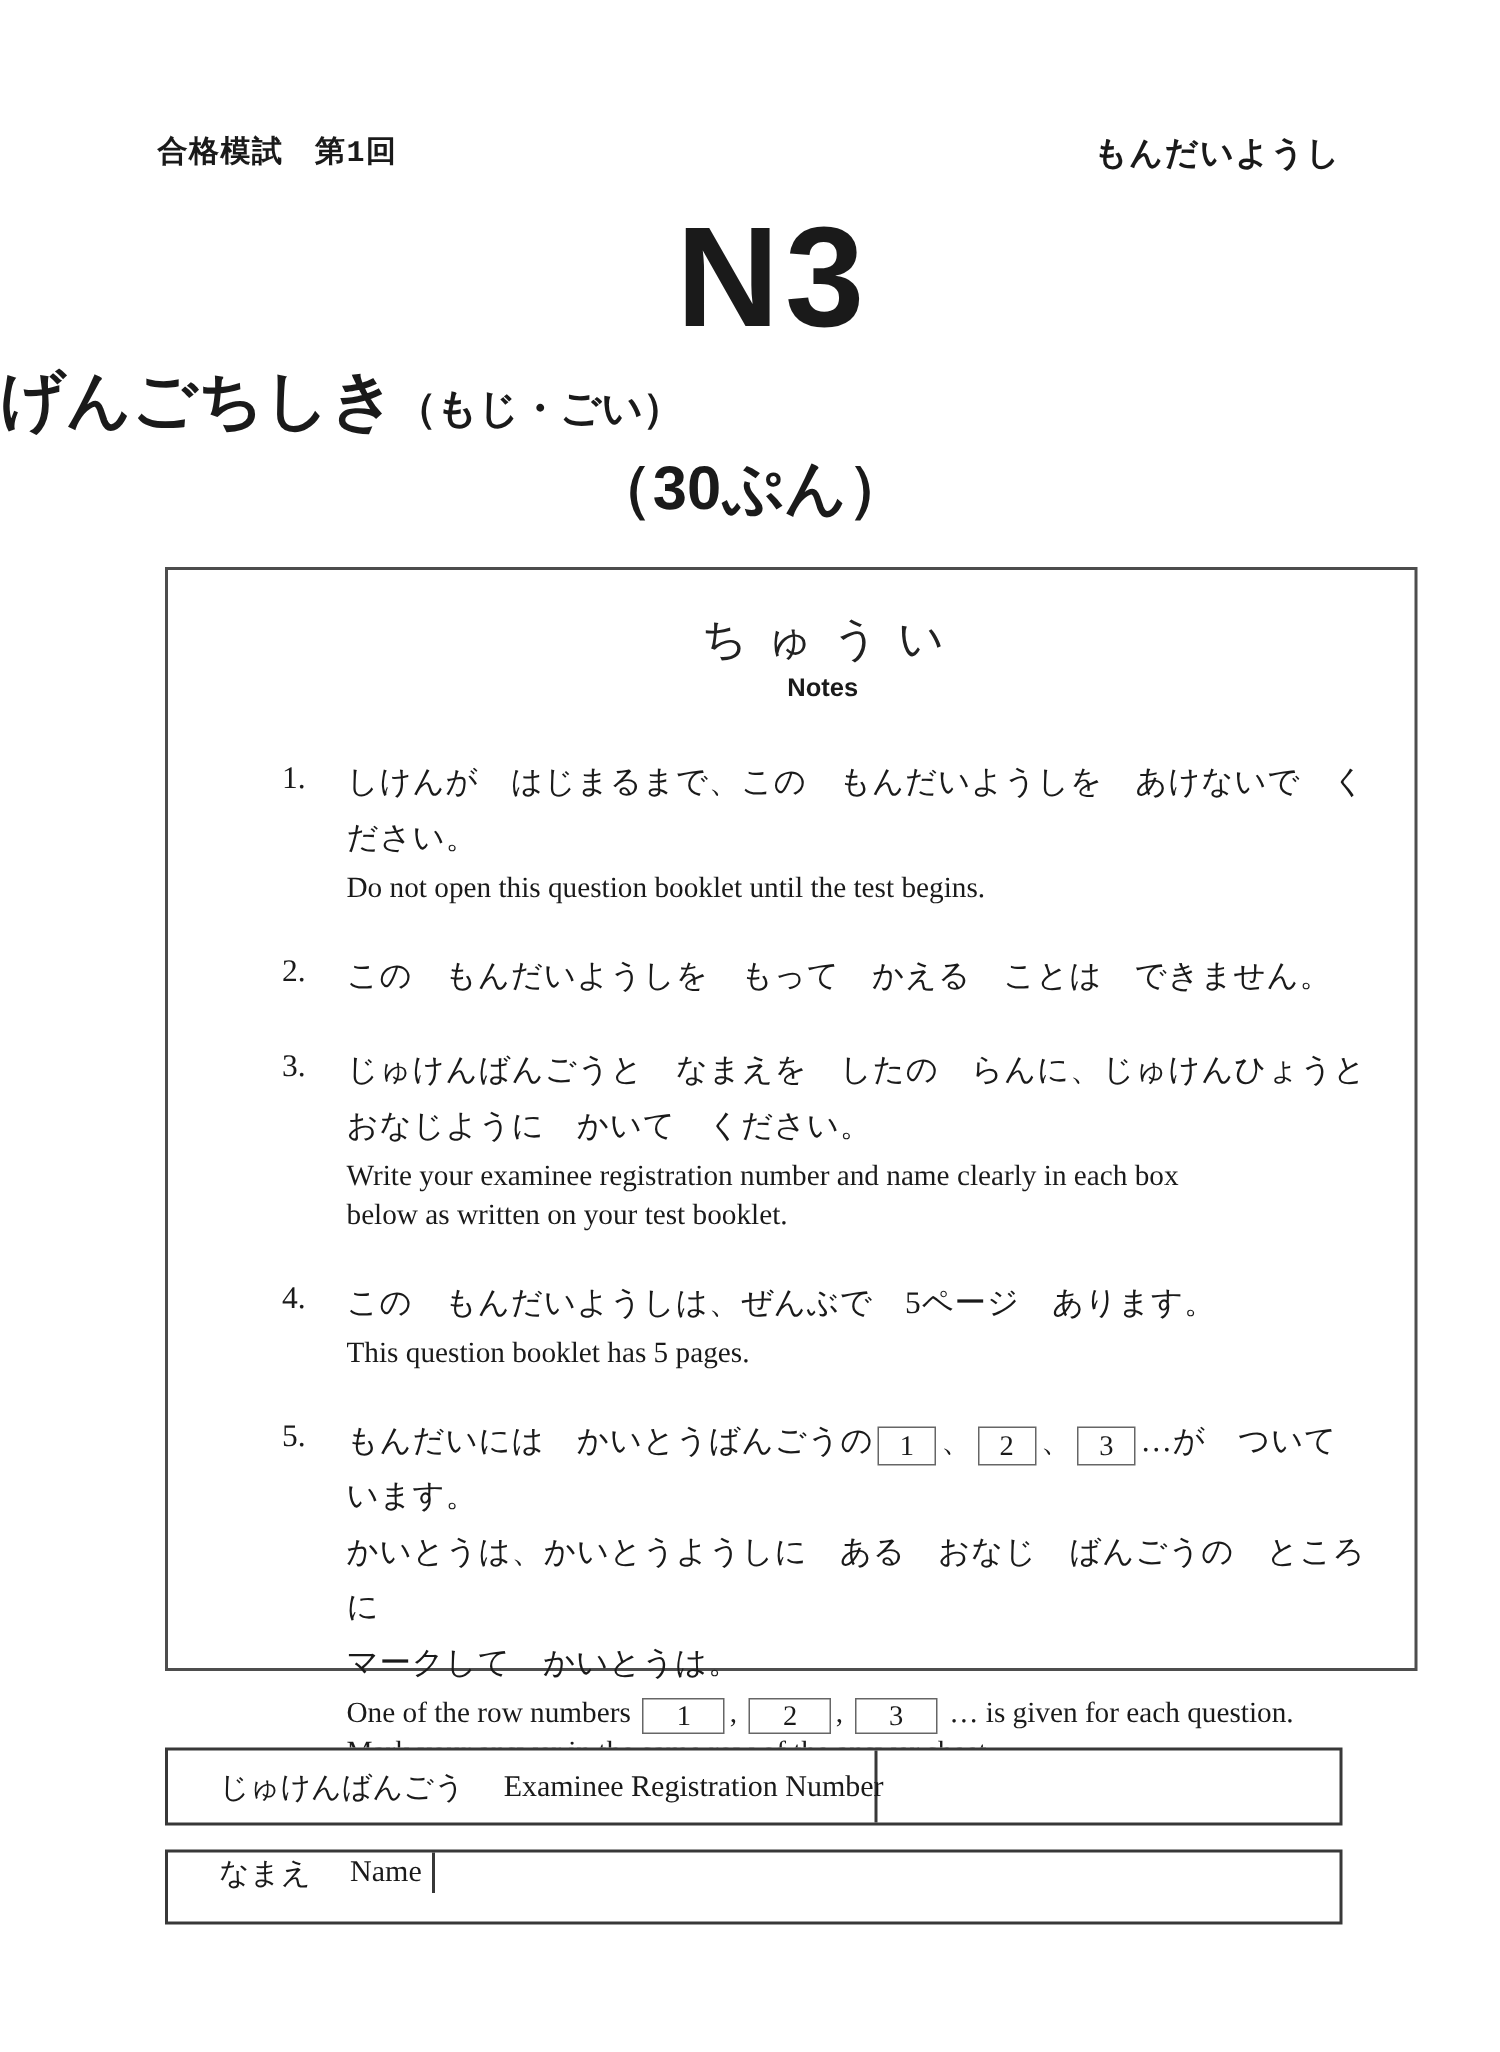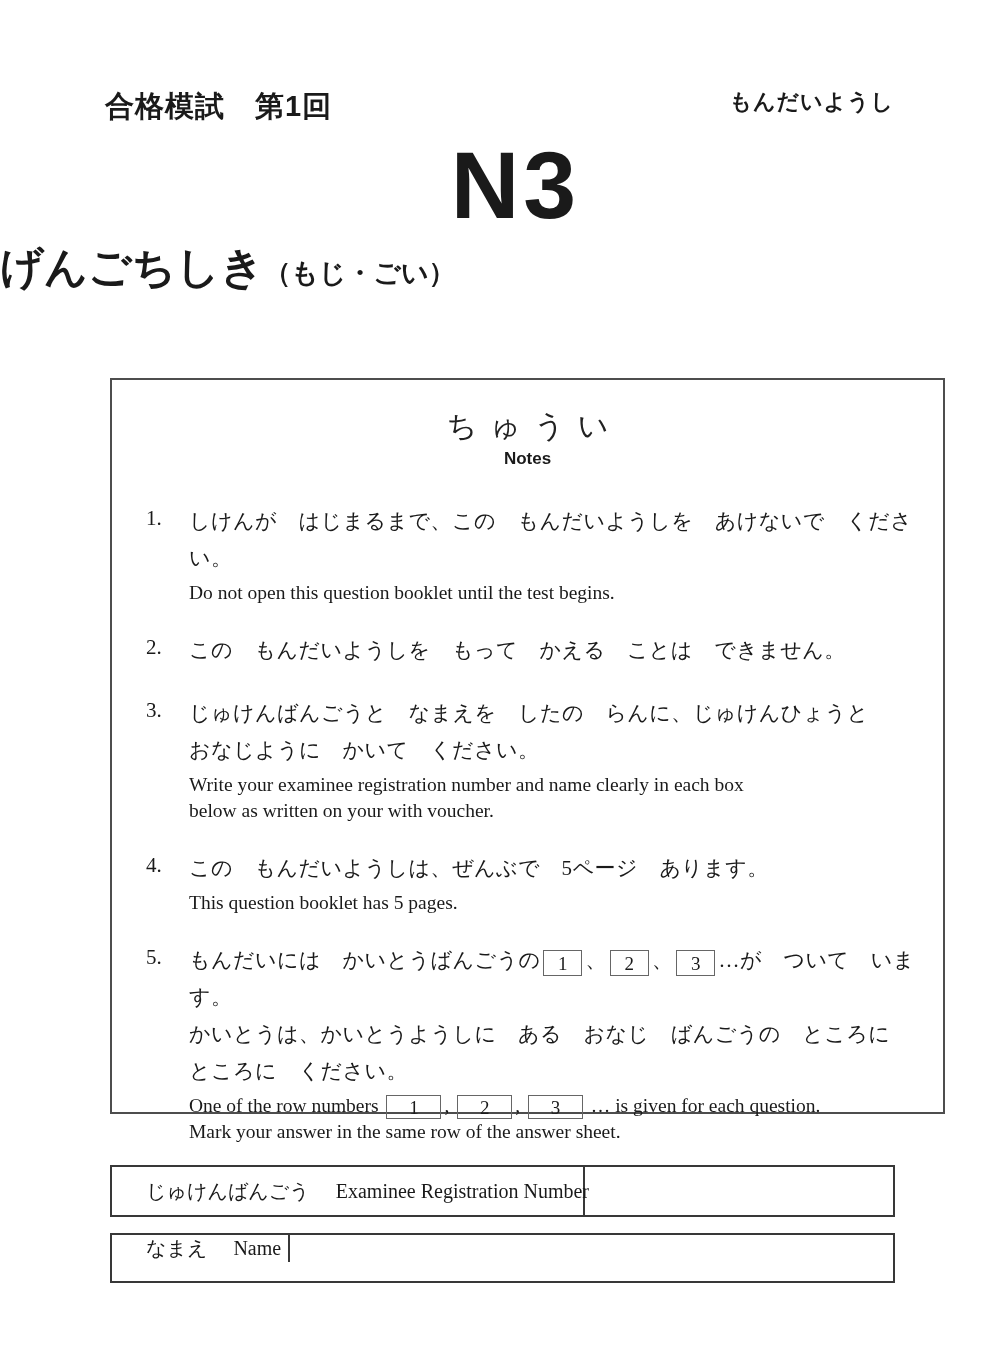--- a/index.html
+++ b/index.html
@@ -9,22 +9,22 @@
     width:1000px; height:1368px;
     background:#ffffff;
     color:#1a1a1a;
     font-family:"Liberation Serif","DejaVu Serif",serif;
     overflow:hidden;
     margin:0 auto;
   }
   
   .hdr-left {
     position:absolute; left:105px; top:87px;
-    font-family:Liberation Sans, sans-serif;
-    font-weight:bold; font-size:29px; letter-spacing:1px;
+    font-family:Liberation Mono, monospace;
+    font-weight:bold; font-size:20px; letter-spacing:1px;
   }
   .hdr-right {
     position:absolute; right:106px; top:87px;
     font-family:"Liberation Sans","DejaVu Sans",sans-serif;
     font-weight:bold; font-size:22px; letter-spacing:1px;
   }
   
   .level {
     position:absolute; top:138px; left:0; width:100%;
     text-align:center;
@@ -46,20 +46,21 @@
     text-align:center;
     font-family:"Liberation Sans","DejaVu Sans",sans-serif;
     font-weight:bold; font-size:41px; line-height:1.1;
   }
   
   .notes-box {
     position:absolute; left:110px; top:378px;
     width:835px; height:736px;
     border:2px solid #4d4d4d;
     background:#fff;
+    padding-left:42px;
   }
   .notes-head-ja {
     margin-top:26px; text-align:center;
     font-family:"Liberation Sans","DejaVu Sans",sans-serif;
     font-size:30px; letter-spacing:13px; text-indent:13px;
     color:#222;
   }
   .notes-head-en {
     margin-top:2px; text-align:center;
     font-family:"Liberation Sans","DejaVu Sans",sans-serif;
@@ -110,20 +111,21 @@
 
   <div class="hdr-left">合格模試　第1回</div>
   <div class="hdr-right">もんだいようし</div>
 
   <div class="level">N3</div>
 
   <div class="subject-line">
     <span class="subject">げんごちしき</span><span class="subject-sub">（もじ・ごい）</span>
   </div>
 
+  <div class="duration">（30ぷん）</div>
 
   <div class="notes-box">
     <div class="notes-head-ja">ちゅうい</div>
     <div class="notes-head-en">Notes</div>
 
     <div class="items">
 
       <div class="item">
         <span class="item-num">1.</span>
         <div class="ja-line">しけんが　はじまるまで、この　もんだいようしを　あけないで　ください。</div>
@@ -133,34 +135,34 @@
       <div class="item">
         <span class="item-num">2.</span>
         <div class="ja-line">この　もんだいようしを　もって　かえる　ことは　できません。</div>
       </div>
 
       <div class="item">
         <span class="item-num">3.</span>
         <div class="ja-line">じゅけんばんごうと　なまえを　したの　らんに、じゅけんひょうと</div>
         <div class="ja-line">おなじように　かいて　ください。</div>
         <div class="en-line en-first">Write your examinee registration number and name clearly in each box</div>
-        <div class="en-line">below as written on your with voucher.</div>
+        <div class="en-line">below as written on your test booklet.</div>
       </div>
 
       <div class="item">
         <span class="item-num">4.</span>
         <div class="ja-line">この　もんだいようしは、ぜんぶで　5ページ　あります。</div>
         <div class="en-line en-first">This question booklet has 5 pages.</div>
       </div>
 
       <div class="item">
         <span class="item-num">5.</span>
         <div class="ja-line"><span>もんだいには　かいとうばんごうの</span><span class="numbox">1</span><span>、</span><span class="numbox">2</span><span>、</span><span class="numbox">3</span><span>…が　ついて　います。</span></div>
         <div class="ja-line">かいとうは、かいとうようしに　ある　おなじ　ばんごうの　ところに</div>
-        <div class="ja-line">ところに　ください。</div>
+        <div class="ja-line">マークして　かいとうは。</div>
         <div class="en-line en-first"><span>One of the row numbers</span> <span class="numbox en">1</span><span>,</span> <span class="numbox en">2</span><span>,</span> <span class="numbox en">3</span> <span>… is given for each question.</span></div>
         <div class="en-line">Mark your answer in the same row of the answer sheet.</div>
       </div>
 
     </div>
   </div>
 
   <div class="field-box reg-box">
     <div class="field-label">
       <span>じゅけんばんごう</span>

